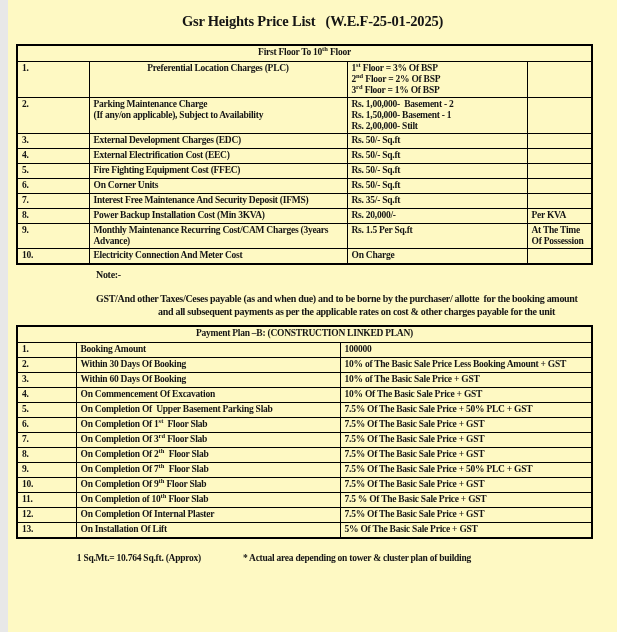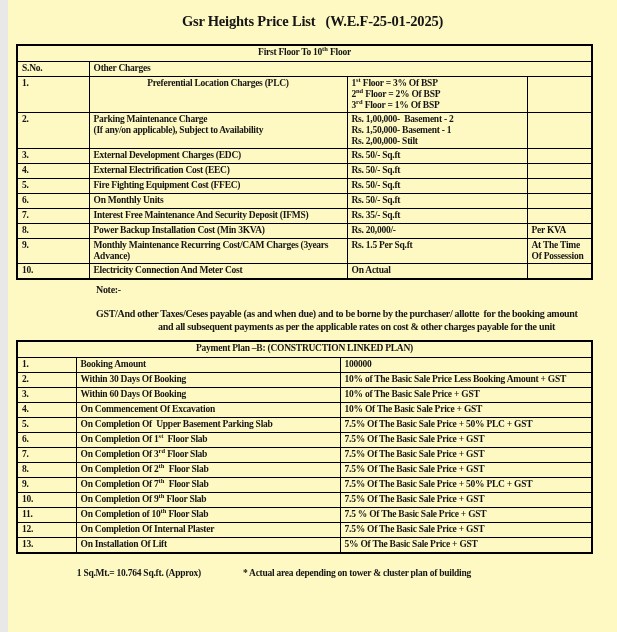--- a/index.html
+++ b/index.html
@@ -48,24 +48,20 @@
       <colgroup>
           <col style="width:72px">
           <col style="width:258px">
           <col style="width:180px">
           <col style="width:65px">
         </colgroup>
       <tbody>
         <tr class="title-row">
           <td colspan="4" class="c"><span>First Floor To 10</span><sup class="sup">th</sup><span> Floor</span></td>
         </tr>
-        <tr>
-          <td class="single">S.No.</td>
-          <td colspan="3" class="single">Other Charges</td>
-        </tr>
 
         <tr>
           <td>1.</td>
           <td class="c">Preferential Location Charges (PLC)</td>
           <td>
             <div class="nw"><span>1</span><sup class="sup">st</sup><span> Floor = 3% Of BSP</span></div>
             <div class="nw"><span>2</span><sup class="sup">nd</sup><span> Floor = 2% Of BSP</span></div>
             <div class="nw"><span>3</span><sup class="sup">rd</sup><span> Floor = 1% Of BSP</span></div>
           </td>
           <td></td>
@@ -98,21 +94,21 @@
           <td></td>
         </tr>
         <tr>
           <td class="single">5.</td>
           <td class="nw">Fire Fighting Equipment Cost (FFEC)</td>
           <td class="nw">Rs. 50/- Sq.ft</td>
           <td></td>
         </tr>
         <tr>
           <td class="single">6.</td>
-          <td class="nw">On Monthly Units</td>
+          <td class="nw">On Corner Units</td>
           <td class="nw">Rs. 50/- Sq.ft</td>
           <td></td>
         </tr>
         <tr>
           <td class="single">7.</td>
           <td class="nw">Interest Free Maintenance And Security Deposit (IFMS)</td>
           <td class="nw">Rs. 35/- Sq.ft</td>
           <td></td>
         </tr>
         <tr>
@@ -128,21 +124,21 @@
             <div class="nw">Monthly Maintenance Recurring Cost/CAM Charges (3years</div>
             <div class="nw">Advance)</div>
           </td>
           <td class="nw">Rs. 1.5 Per Sq.ft</td>
           <td class="wrap">At The Time Of Possession</td>
         </tr>
 
         <tr>
           <td class="single">10.</td>
           <td class="nw">Electricity Connection And Meter Cost</td>
-          <td class="nw">On Actual</td>
+          <td class="nw">On Charge</td>
           <td></td>
         </tr>
       </tbody>
     </table>
 
     <div class="note-block">
       <div>Note:-</div>
       <div class="note-line1">GST/And other Taxes/Ceses payable (as and when due) and to be borne by the purchaser/ allotte  for the booking amount</div>
       <div class="note-line2">and all subsequent payments as per the applicable rates on cost &amp; other charges payable for the unit</div>
     </div>

